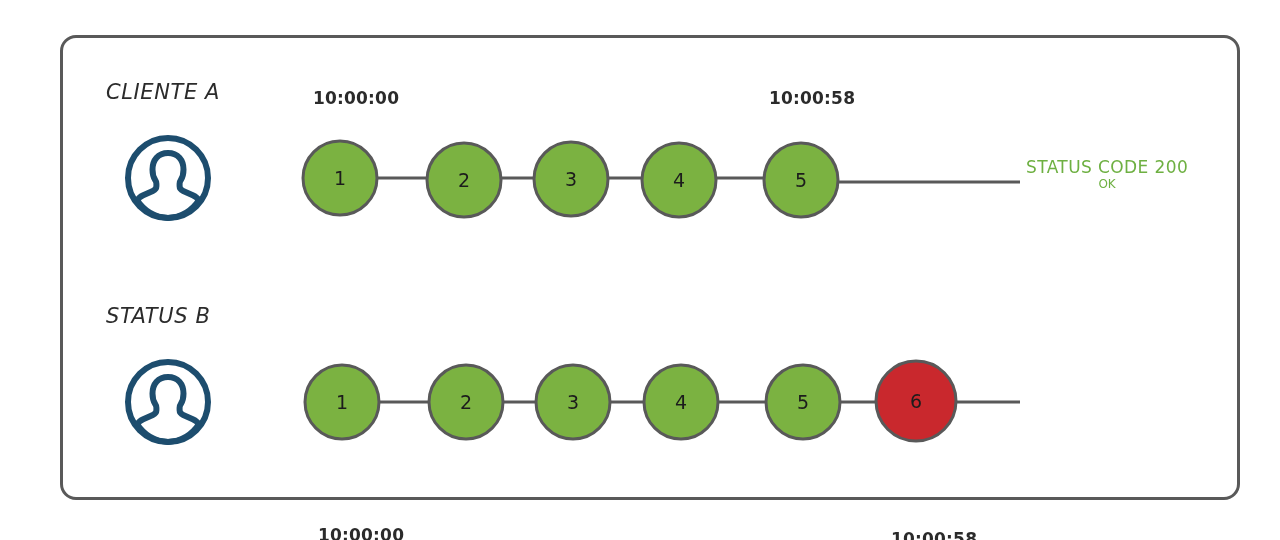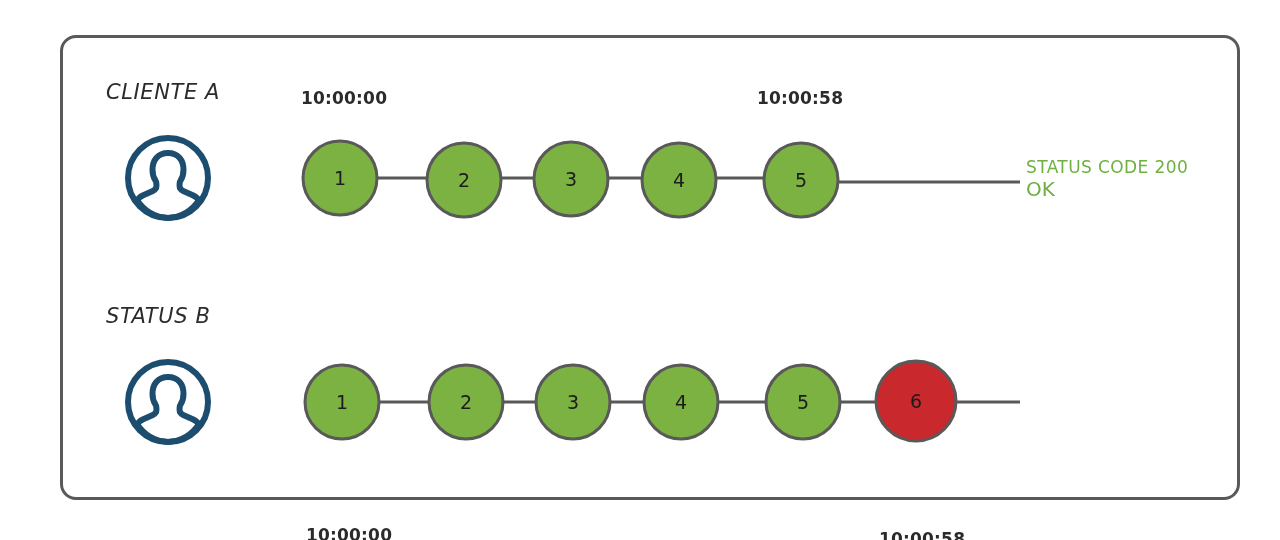--- a/index.html
+++ b/index.html
@@ -68,20 +68,21 @@
 
   
   .timestamp {
     position: absolute;
     font-family: "DejaVu Sans", sans-serif;
     font-size: 17px;
     font-weight: bold;
     color: #2b2b2b;
     white-space: nowrap;
     letter-spacing: 0.2px;
+    margin-left: 12px;
   }
   .ts-a-start { left: 301px; top: 88px; }
   .ts-a-end   { left: 757px; top: 88px; }
   .ts-b-start { left: 306px; top: 301px; }
   .ts-b-end   { left: 879px; top: 305px; }
 
   
   .chain {
     position: absolute;
     left: 0;
@@ -92,31 +93,32 @@
     font-family: "DejaVu Sans", sans-serif;
     font-size: 19px;
     fill: #1c1c1c;
     text-anchor: middle;
     dominant-baseline: central;
   }
 
   
   .status {
     position: absolute;
+    text-align: center;
     font-family: "DejaVu Sans", sans-serif;
     white-space: nowrap;
     line-height: 1.15;
   }
   .status .line1 {
     font-size: 17px;
     letter-spacing: 0.4px;
     display: block;
   }
   .status .line2 {
-    font-size: 20px;
+    font-size: 12px;
     display: block;
   }
   .status-ok {
     left: 1026px;
     top: 158px;
     color: #6eb042;
   }
 </style>
 </head>
 <body>

